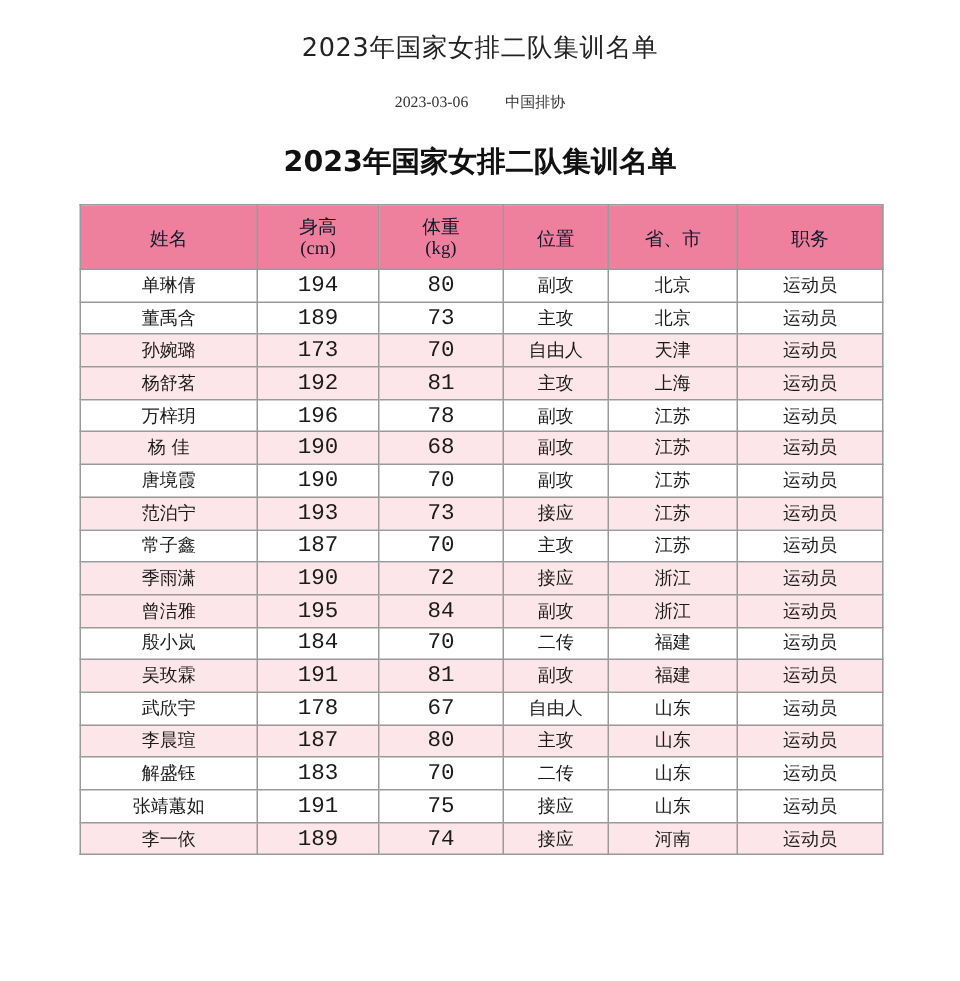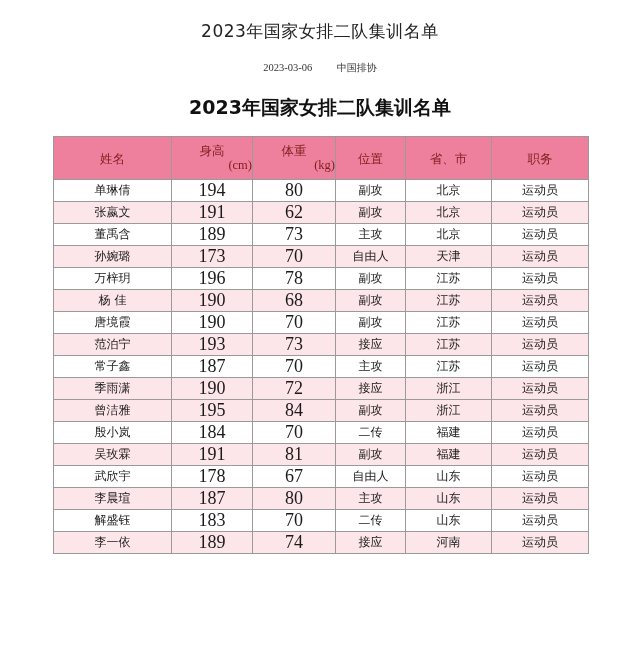--- a/index.html
+++ b/index.html
@@ -10,25 +10,25 @@
   .meta { position:absolute; top:61px; left:0; width:640px; text-align:center;
           font-size:10.5px; font-family:"Liberation Serif", serif; color:#333; }
   .meta .date { margin-right:22px; }
   .meta .src { font-family:Liberation Sans, sans-serif; font-size:10px; }
   .main-title { position:absolute; top:95px; left:0; width:640px; text-align:center;
                 font-size:19px; font-weight:bold; font-family:"DejaVu Sans", sans-serif; color:#111; }
   table.roster { position:absolute; top:136px; left:53px; width:535px;
                  border-collapse:collapse; table-layout:fixed; }
   table.roster th, table.roster td { border:1px solid #9a9a9a; text-align:center; padding:0; }
   table.roster th { background:#ee809e; height:42px; font-weight:normal;
-                    font-family:"DejaVu Sans", sans-serif; font-size:12.5px; color:#7f1d1d; line-height:15px; }
-  table.roster th .unit { display:block; font-family:"Liberation Serif", serif; font-size:12.5px;text-align:right; }
+                    font-family:"DejaVu Sans", sans-serif; font-size:12.5px; color:#0f172a; line-height:15px; }
+  table.roster th .unit { display:block; font-family:"Liberation Serif", serif; font-size:12.5px; }
   table.roster td { height:20.7px; font-size:12.5px; }
   table.roster td.cjk { font-family:"DejaVu Sans", sans-serif; font-size:12px; }
-  table.roster td.num { font-family:Liberation Serif, serif; font-size:18px; }
+  table.roster td.num { font-family:Liberation Mono, monospace; font-size:15px; }
   table.roster tr.alt td { background:#fde6ea; }
   table.roster tr.plain td { background:#ffffff; }
 </style>
 </head>
 <body>
 
 <div class="top-title">2023年国家女排二队集训名单</div>
 <div class="meta">
   <span class="date">2023-03-06</span>
   <span class="src">中国排协</span>
@@ -56,42 +56,42 @@
   </thead>
   <tbody id="roster-body">
       <tr class="plain">
         <td class="cjk">单琳倩</td>
         <td class="num">194</td>
         <td class="num">80</td>
         <td class="cjk">副攻</td>
         <td class="cjk">北京</td>
         <td class="cjk">运动员</td>
       </tr>
-      <tr class="alt">
-        <td class="cjk">张嬴文</td>
-        <td class="num">191</td>
-        <td class="num">62</td>
-        <td class="cjk">副攻</td>
-        <td class="cjk">北京</td>
-        <td class="cjk">运动员</td>
-      </tr>
       <tr class="plain">
         <td class="cjk">董禹含</td>
         <td class="num">189</td>
         <td class="num">73</td>
         <td class="cjk">主攻</td>
         <td class="cjk">北京</td>
         <td class="cjk">运动员</td>
       </tr>
       <tr class="alt">
         <td class="cjk">孙婉璐</td>
         <td class="num">173</td>
         <td class="num">70</td>
         <td class="cjk">自由人</td>
         <td class="cjk">天津</td>
+        <td class="cjk">运动员</td>
+      </tr>
+      <tr class="alt">
+        <td class="cjk">杨舒茗</td>
+        <td class="num">192</td>
+        <td class="num">81</td>
+        <td class="cjk">主攻</td>
+        <td class="cjk">上海</td>
         <td class="cjk">运动员</td>
       </tr>
       <tr class="plain">
         <td class="cjk">万梓玥</td>
         <td class="num">196</td>
         <td class="num">78</td>
         <td class="cjk">副攻</td>
         <td class="cjk">江苏</td>
         <td class="cjk">运动员</td>
       </tr>
@@ -176,20 +176,28 @@
         <td class="cjk">运动员</td>
       </tr>
       <tr class="plain">
         <td class="cjk">解盛钰</td>
         <td class="num">183</td>
         <td class="num">70</td>
         <td class="cjk">二传</td>
         <td class="cjk">山东</td>
         <td class="cjk">运动员</td>
       </tr>
+      <tr class="plain">
+        <td class="cjk">张靖蕙如</td>
+        <td class="num">191</td>
+        <td class="num">75</td>
+        <td class="cjk">接应</td>
+        <td class="cjk">山东</td>
+        <td class="cjk">运动员</td>
+      </tr>
       <tr class="alt">
         <td class="cjk">李一依</td>
         <td class="num">189</td>
         <td class="num">74</td>
         <td class="cjk">接应</td>
         <td class="cjk">河南</td>
         <td class="cjk">运动员</td>
       </tr>
     </tbody>
 </table>

